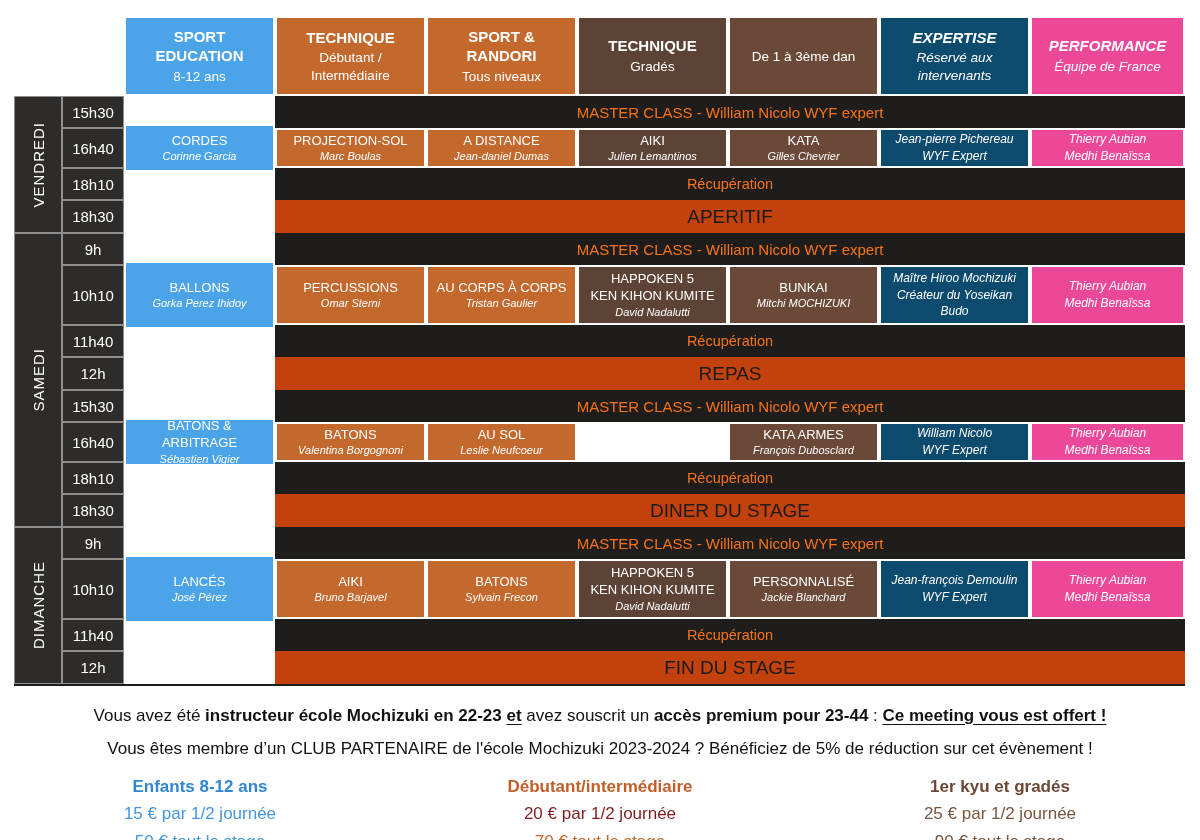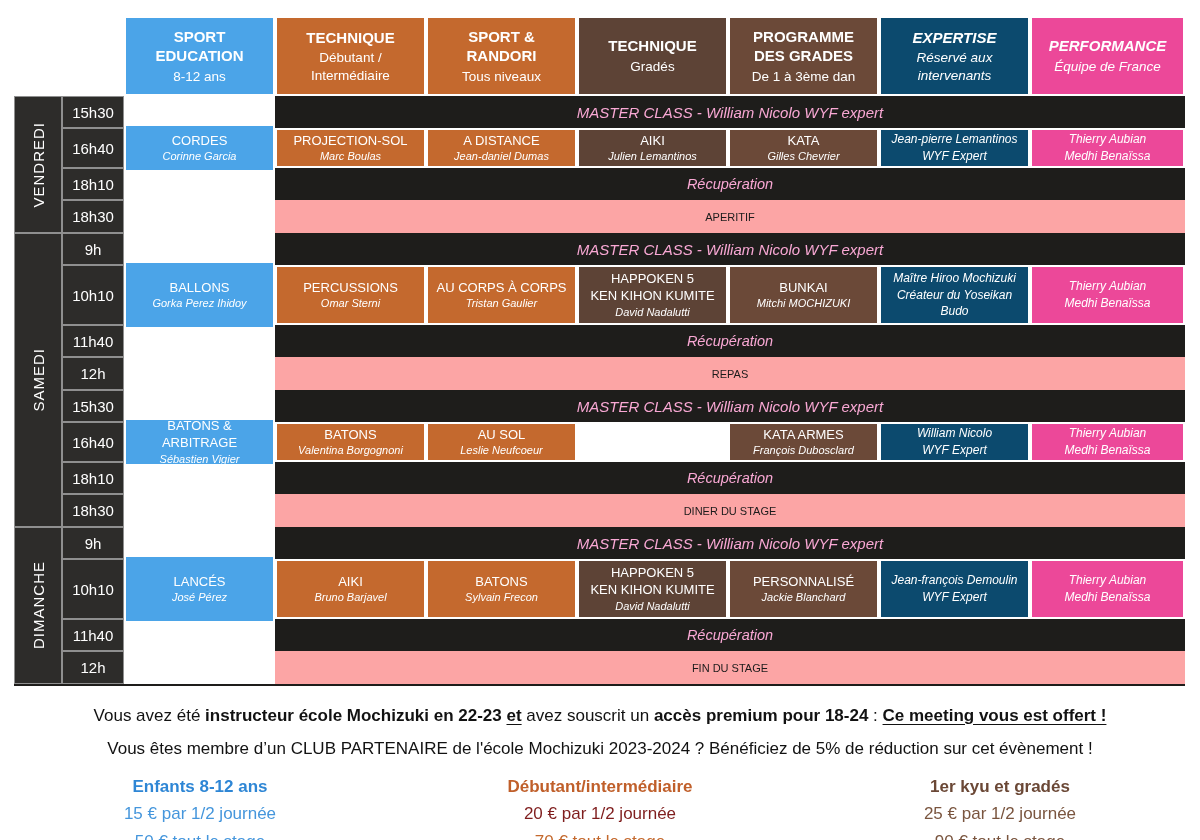--- a/index.html
+++ b/index.html
@@ -38,32 +38,31 @@
   .time-cell {
     grid-column: 2;
     background: #2d2c2a; color: #fff;
     border: 1px solid #8f8f8f;
     display: flex; align-items: center; justify-content: center;
     font-size: 15px;
   }
 
   .bar {
     grid-column: 4 / -1;
-    background: #1e1d1b; color: #f9a8d4;
+    background: #1e1d1b; color: #f97316;
     display: flex; align-items: center; justify-content: center;
     font-size: 15px;
-    font-style: italic;
   }
   .bar.break { font-size: 14.5px; }
 
   .banner {
     grid-column: 4 / -1;
-    background: #fca5a5; color: #1b1b1b;
-    display: flex; align-items: center; justify-content: center;
-    font-size: 11px;
+    background: #c2410c; color: #1b1b1b;
+    display: flex; align-items: center; justify-content: center;
+    font-size: 19px;
   }
 
   .cell {
     border: 2px solid #fff;
     color: #fff;
     display: flex; flex-direction: column; align-items: center; justify-content: center;
     text-align: center;
     padding: 2px 4px;
     overflow: hidden;
   }
@@ -102,21 +101,20 @@
     </div>
     <div class="header-cell colc2" style="grid-column: 5;">
       <div class="h-title">SPORT &amp; RANDORI</div>
       <div class="h-sub">Tous niveaux</div>
     </div>
     <div class="header-cell colc3" style="grid-column: 6;">
       <div class="h-title">TECHNIQUE</div>
       <div class="h-sub">Gradés</div>
     </div>
     <div class="header-cell colc4" style="grid-column: 7;">
-      <div class="h-title">PROGRAMME DES GRADES</div>
       <div class="h-sub">De 1 à 3ème dan</div>
     </div>
     <div class="header-cell colc5 italic" style="grid-column: 8;">
       <div class="h-title">EXPERTISE</div>
       <div class="h-sub">Réservé aux intervenants</div>
     </div>
     <div class="header-cell colc6 italic" style="grid-column: 9;">
       <div class="h-title">PERFORMANCE</div>
       <div class="h-sub">Équipe de France</div>
     </div>
@@ -137,21 +135,21 @@
     </div>
     <div class="cell colc3" style="grid-area: 3 / 6;">
       <div class="c-title">AIKI</div>
       <div class="c-name">Julien Lemantinos</div>
     </div>
     <div class="cell colc4" style="grid-area: 3 / 7;">
       <div class="c-title">KATA</div>
       <div class="c-name">Gilles Chevrier</div>
     </div>
     <div class="cell colc5 expert" style="grid-area: 3 / 8;">
-      <div class="c-name">Jean-pierre Lemantinos</div>
+      <div class="c-name">Jean-pierre Pichereau</div>
       <div class="c-name">WYF Expert</div>
     </div>
     <div class="cell colc6 expert" style="grid-area: 3 / 9;">
       <div class="c-name">Thierry Aubian</div>
       <div class="c-name">Medhi Benaïssa</div>
     </div>
     <div class="time-cell" style="grid-row: 4;">18h10</div>
     <div class="bar break" style="grid-row: 4;">Récupération</div>
     <div class="time-cell" style="grid-row: 5;">18h30</div>
     <div class="banner" style="grid-row: 5;">APERITIF</div>
@@ -263,21 +261,21 @@
     <div class="time-cell" style="grid-row: 16;">11h40</div>
     <div class="bar break" style="grid-row: 16;">Récupération</div>
     <div class="time-cell" style="grid-row: 17;">12h</div>
     <div class="banner" style="grid-row: 17;">FIN DU STAGE</div>
     <div class="day-cell" style="grid-row: 14 / span 4;">
       <span>DIMANCHE</span>
     </div>
   </div>
 
 <div class="notes">
-  <div id="note1"><span class="">Vous avez été </span><span class="b ">instructeur école Mochizuki en 22-23 </span><span class="b u">et</span><span class=""> avez souscrit un </span><span class="b ">accès premium pour 18-24</span><span class=""> : </span><span class="b u">Ce meeting vous est offert !</span></div>
+  <div id="note1"><span class="">Vous avez été </span><span class="b ">instructeur école Mochizuki en 22-23 </span><span class="b u">et</span><span class=""> avez souscrit un </span><span class="b ">accès premium pour 23-44</span><span class=""> : </span><span class="b u">Ce meeting vous est offert !</span></div>
   <div>Vous êtes membre d’un CLUB PARTENAIRE de l'école Mochizuki 2023-2024 ? Bénéficiez de 5% de réduction sur cet évènement !</div>
 </div>
 
 <div class="pricing" id="pricing">
     <div class="price-col">
       <div class="price-title" style="color: rgb(46, 134, 213);">Enfants 8-12 ans</div>
       <div class="price-line" style="color: rgb(69, 150, 220);">15 € par 1/2 journée</div>
       <div class="price-line" style="color: rgb(69, 150, 220);">50 € tout le stage</div>
     </div>
     <div class="price-col">

